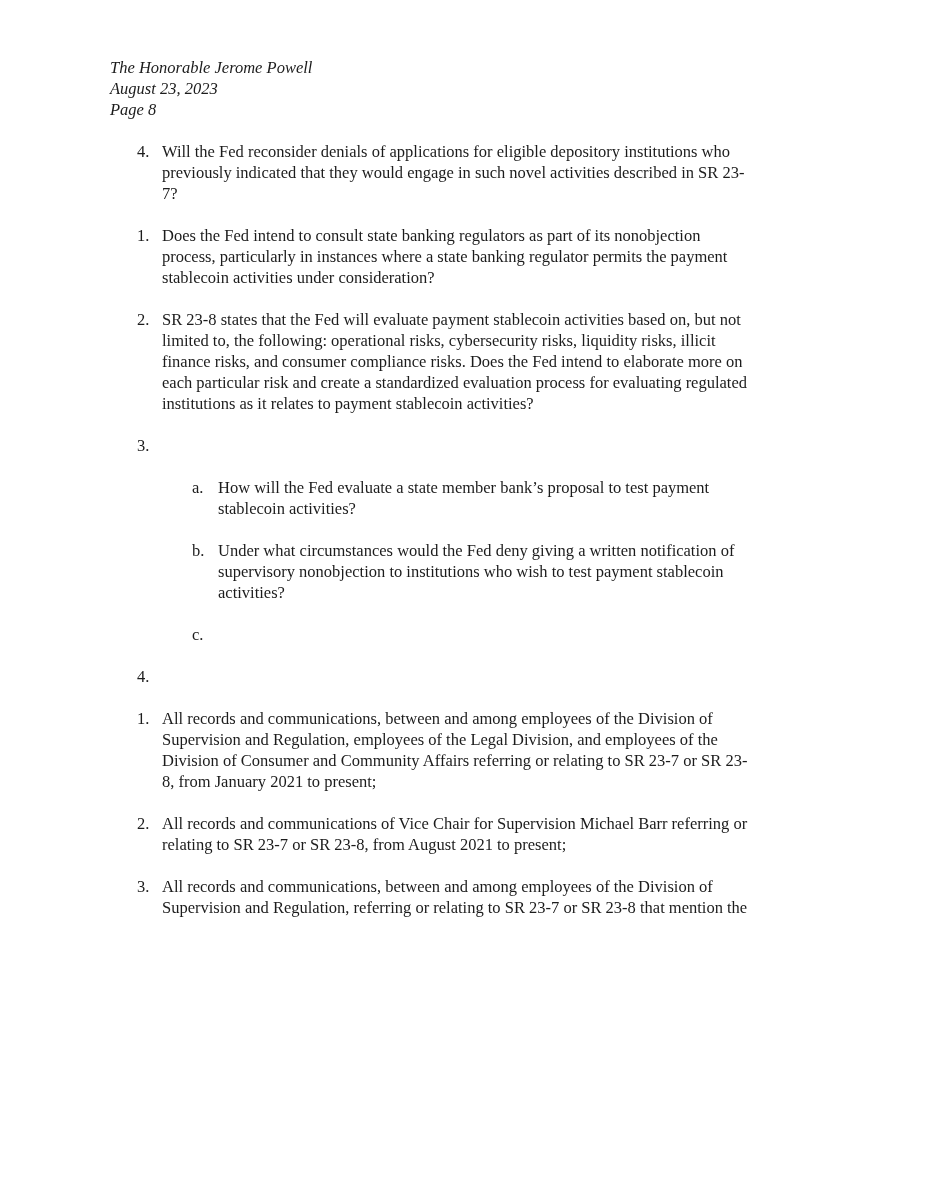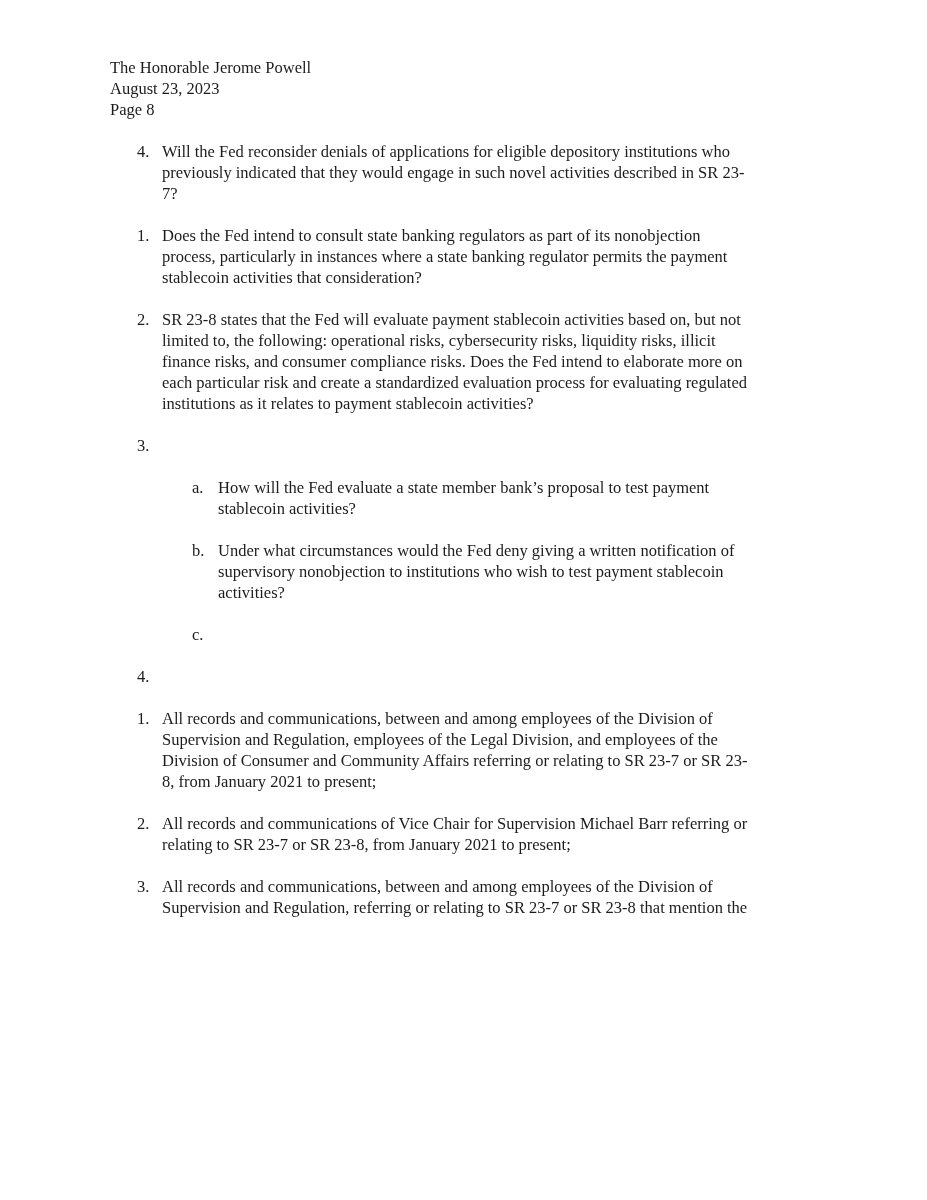--- a/index.html
+++ b/index.html
@@ -21,20 +21,21 @@
     width: 927px;
     height: 1200px;
     padding: 57px 95px 0 110px;
     background: #ffffff;
   }
   .block {
     margin: 0 0 21px 0;
   }
   .header-block div {
     white-space: nowrap;
+    font-style: italic;
   }
   .txt {
     white-space: pre-line;
   }
   
   .li {
     display: flex;
     align-items: flex-start;
   }
   .li .num {
@@ -66,21 +67,21 @@
     <span class="txt">Will the Fed reconsider denials of applications for eligible depository institutions who
 previously indicated that they would engage in such novel activities described in SR 23-
 7?</span>
   </div>
 
 
   <div class="block li level-1">
     <span class="num">1.</span>
     <span class="txt">Does the Fed intend to consult state banking regulators as part of its nonobjection
 process, particularly in instances where a state banking regulator permits the payment
-stablecoin activities that consideration?</span>
+stablecoin activities under consideration?</span>
   </div>
 
   <div class="block li level-1">
     <span class="num">2.</span>
     <span class="txt">SR 23-8 states that the Fed will evaluate payment stablecoin activities based on, but not
 limited to, the following: operational risks, cybersecurity risks, liquidity risks, illicit
 finance risks, and consumer compliance risks. Does the Fed intend to elaborate more on
 each particular risk and create a standardized evaluation process for evaluating regulated
 institutions as it relates to payment stablecoin activities?</span>
   </div>
@@ -115,21 +116,21 @@
     <span class="num">1.</span>
     <span class="txt">All records and communications, between and among employees of the Division of
 Supervision and Regulation, employees of the Legal Division, and employees of the
 Division of Consumer and Community Affairs referring or relating to SR 23-7 or SR 23-
 8, from January 2021 to present;</span>
   </div>
 
   <div class="block li level-1">
     <span class="num">2.</span>
     <span class="txt">All records and communications of Vice Chair for Supervision Michael Barr referring or
-relating to SR 23-7 or SR 23-8, from January 2021 to present;</span>
+relating to SR 23-7 or SR 23-8, from August 2021 to present;</span>
   </div>
 
   <div class="block li level-1">
     <span class="num">3.</span>
     <span class="txt">All records and communications, between and among employees of the Division of
 Supervision and Regulation, referring or relating to SR 23-7 or SR 23-8 that mention the</span>
   </div>
 
 </div>
 

